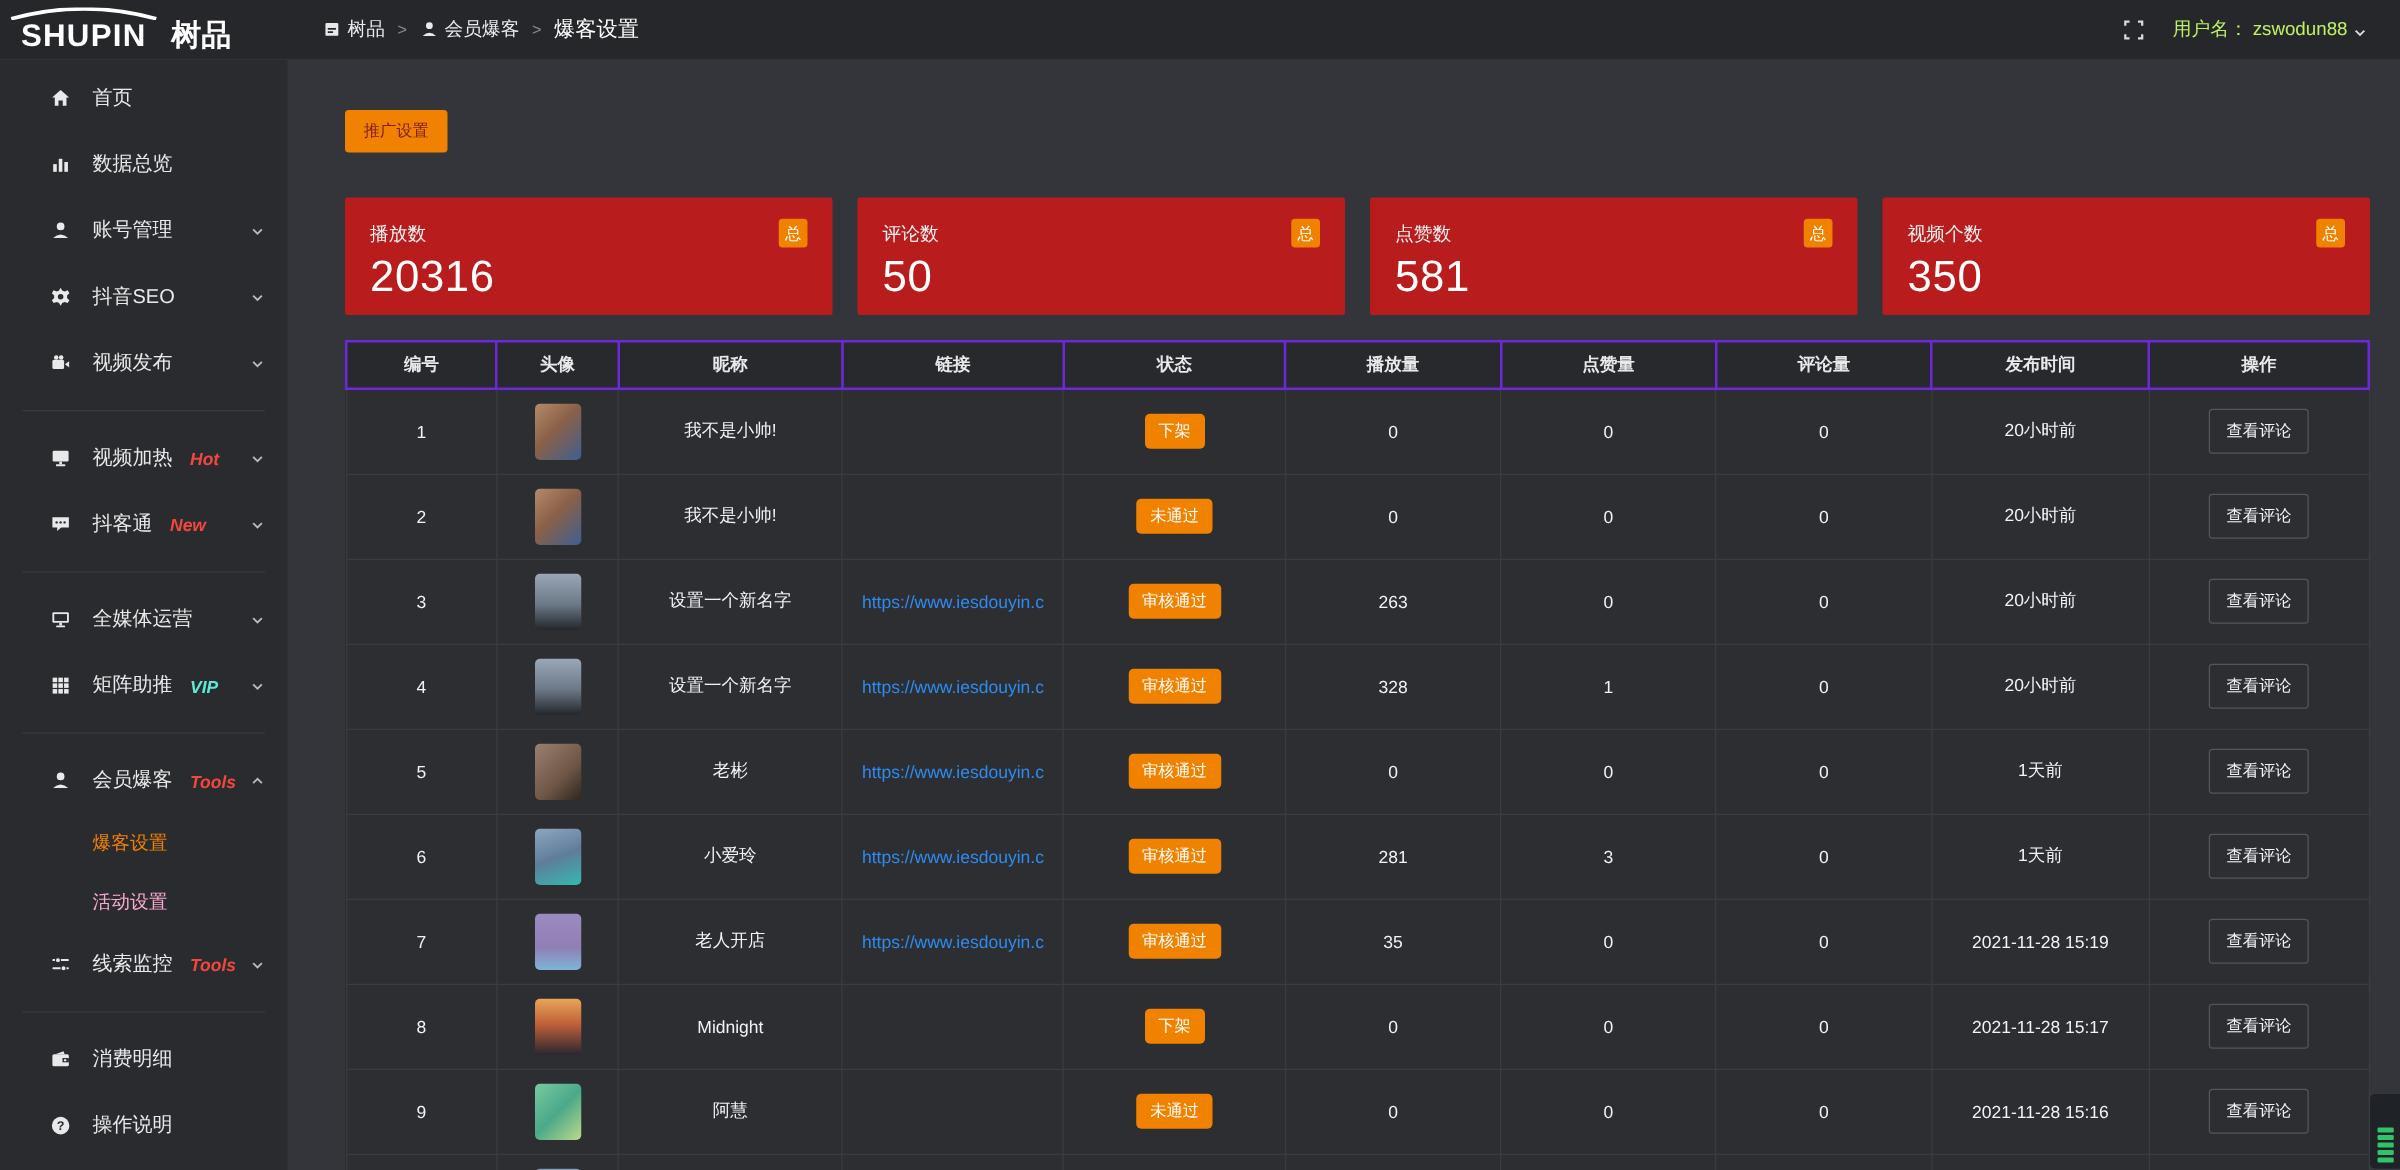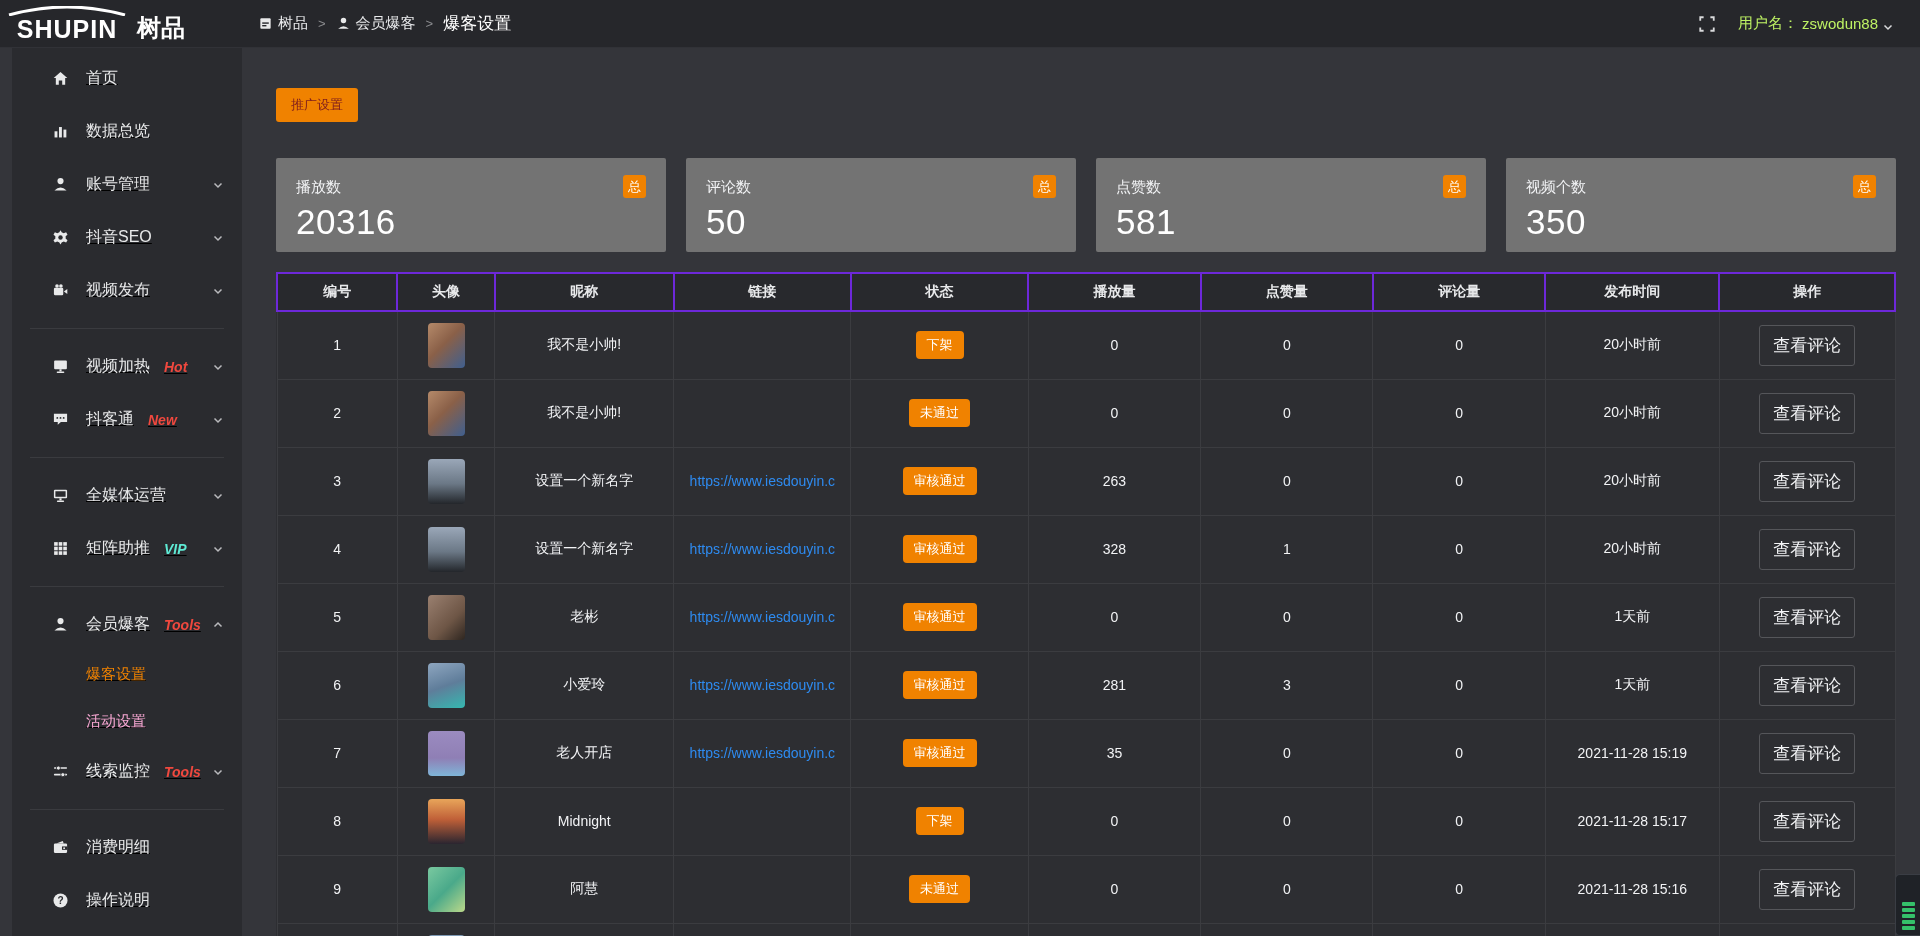--- a/index.html
+++ b/index.html
@@ -20,52 +20,52 @@
   .crumb-sep { color:#8a8b8e; font-size:13px; }
   .crumb .bc-icon { width:15px; height:15px; display:inline-block; }
   .bc-icon svg { width:100%; height:100%; display:block; }
   .topbar-right { margin-left:auto; display:flex; align-items:center; gap:22px; padding-right:26px; }
   .fs-btn { width:18px; height:18px; cursor:pointer; }
   .fs-btn svg { width:100%; height:100%; display:block; }
   .user-chip { color:#bef264; font-size:15px; display:flex; align-items:center; gap:4px; cursor:pointer; }
   .user-chip .chev-svg { width:12px; height:12px; margin-top:2px; }
 
   
-  .sidebar { position:absolute; top:48px; left:12px; width:230px; height:888px; background:#2a2b2f; overflow:hidden; padding-top:4px;text-decoration:underline; }
+  .sidebar { position:absolute; top:48px; left:0; width:230px; height:888px; background:#2a2b2f; overflow:hidden; padding-top:4px; }
   .side-item { height:53px; display:flex; align-items:center; padding:0 18px 0 40px; cursor:pointer; color:#e8e9ea; }
   .side-item .icon { width:17px; height:17px; margin-right:17px; flex-shrink:0; }
   .side-item .icon svg { width:100%; height:100%; display:block; }
   .side-item .label { font-size:16px; }
   .side-badge { font-size:14px; font-weight:bold; font-style:italic; margin-left:14px; }
   .side-item .chev { margin-left:auto; width:12px; height:12px; }
   .side-item .chev svg { width:100%; height:100%; display:block; }
   .side-item .chev.up { transform:rotate(180deg); }
   .sub-item { height:47px; display:flex; align-items:center; padding-left:74px; color:#f9a8d4; font-size:15px; cursor:pointer; }
   .sub-item.active { color:#f08200; }
   .side-divider { height:1px; background:#3a3b3f; margin:11px 18px; }
 
   
   .main { position:absolute; top:48px; left:230px; width:1690px; height:888px; padding:40px 24px 0 46px; }
   .promo-btn { background:#f08200; color:#7f1d1d; border:none; font-size:13px; padding:8px 15px; border-radius:3px; cursor:pointer; font-family:inherit; }
   .stats-row { display:flex; gap:20px; margin-top:36px; }
-  .stat-card { flex:1; background:#737373; border-radius:2px; padding:17px 20px 20px 20px; height:94px; }
+  .stat-card { flex:1; background:#b91c1c; border-radius:2px; padding:17px 20px 20px 20px; height:94px; }
   .stat-top { display:flex; align-items:flex-start; justify-content:space-between; }
   .stat-label { color:#f2f3f5; font-size:15px; padding-top:3px; }
   .stat-badge { background:#f08200; color:#fff; font-size:13px; width:23px; height:23px; border-radius:3px; display:flex; align-items:center; justify-content:center; }
   .stat-value { color:#fff; font-size:35px; margin-top:4px; letter-spacing:0.5px; }
 
   
   .table-wrap { margin-top:20px; }
   table.grid { width:100%; border-collapse:collapse; table-layout:fixed; background:#2d2e32; }
   table.grid th { background:#28292d; color:#e8e9eb; font-size:14px; font-weight:bold; height:38px; border:2px solid #6d28d9; }
   table.grid td { color:#f2f3f5; font-size:14px; text-align:center; height:68px; border:1px solid #3b3c40; overflow:hidden; white-space:nowrap; }
   .avatar { width:37px; height:45px; border-radius:4px; margin:0 auto; }
   a.link { color:#2e8bf0; text-decoration:none; font-size:14px; cursor:pointer; }
   .status-btn { display:inline-block; background:#f08200; color:#fff; font-size:13px; padding:5px 11px; border-radius:4px; cursor:pointer; }
-  .action-btn { background:transparent; color:#f2f3f5; border:1px solid #55565a; font-size:17px; padding:8px 13px; border-radius:3px; cursor:pointer; font-family:inherit; }
+  .action-btn { background:transparent; color:#f2f3f5; border:1px solid #55565a; font-size:13px; padding:8px 13px; border-radius:3px; cursor:pointer; font-family:inherit; }
 
   
   .float-widget { position:absolute; right:0; bottom:0; width:25px; height:62px; background:#1f2227; border:1px solid #3a3d44; border-right:none; border-radius:5px 0 0 5px; display:flex; flex-direction:column; justify-content:flex-end; align-items:center; padding-bottom:5px; gap:2px; }
   .float-widget .bar { width:13px; height:4px; background:#35c06a; border-radius:1px; }
 </style>
 </head>
 <body>
 
 <div class="viewport">
 

